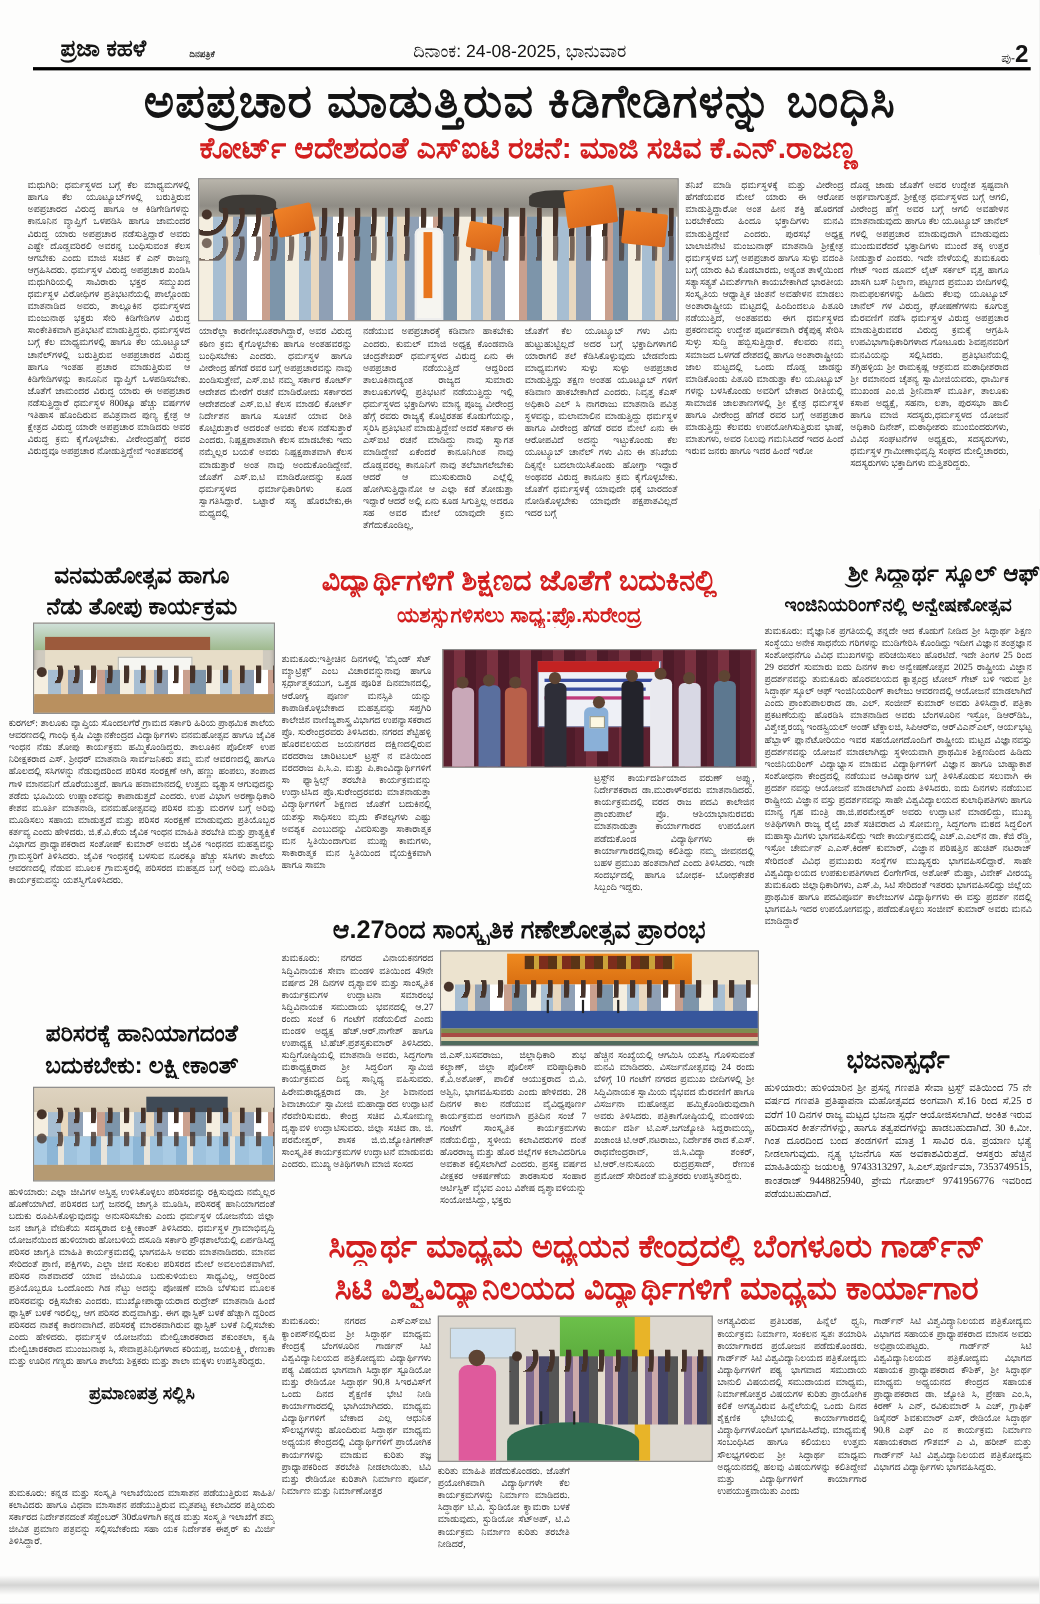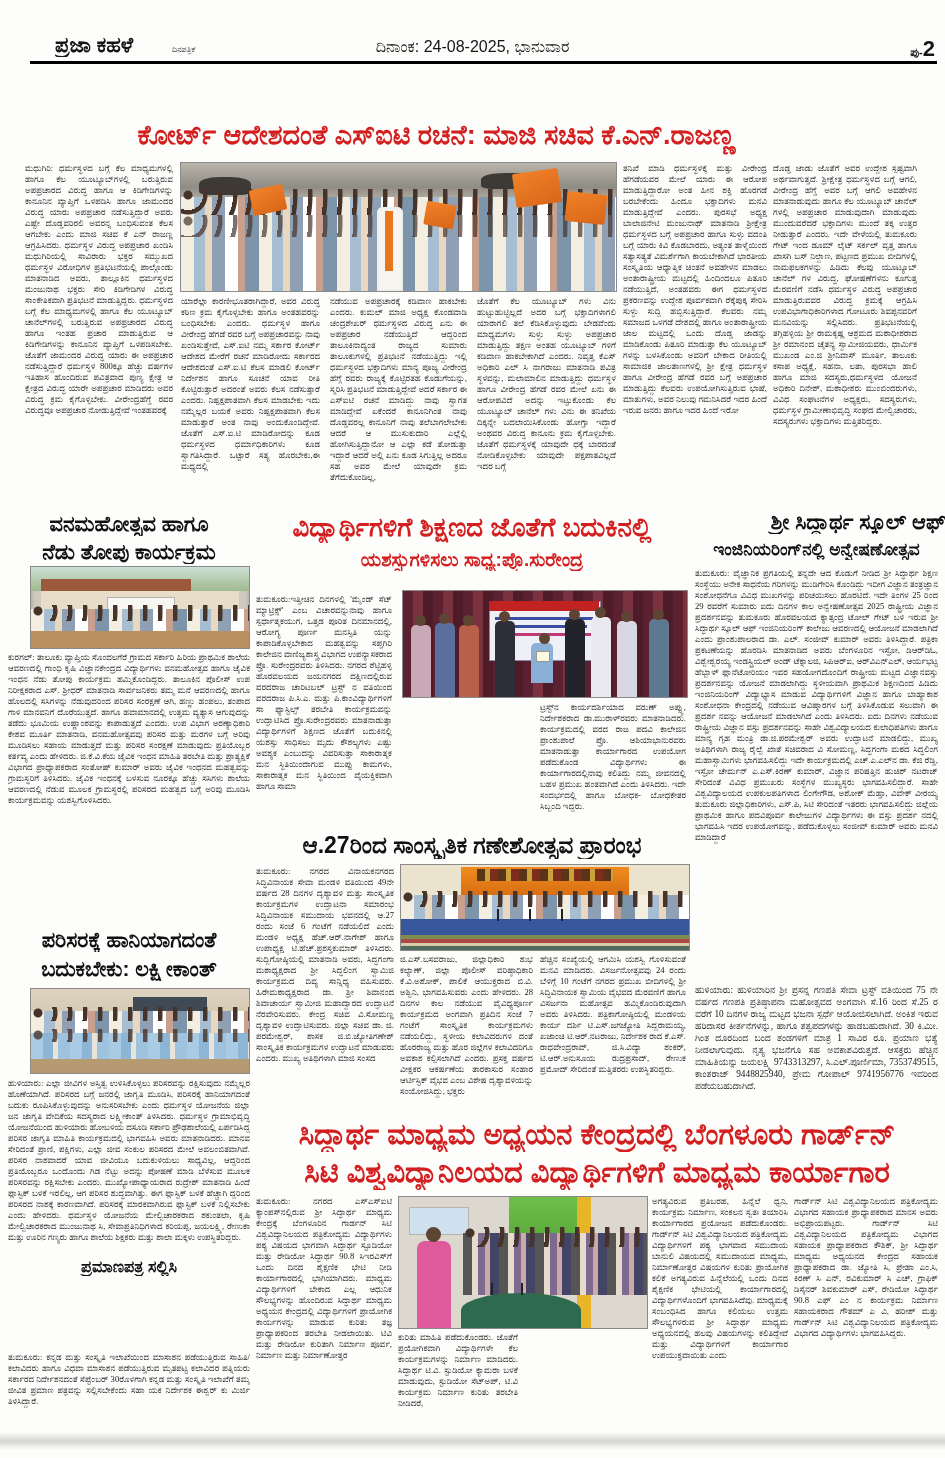--- a/index.html
+++ b/index.html
@@ -1,24 +1,24 @@
 <!DOCTYPE html>
 <html><head>
 <meta charset="utf-8">
 <style>
   html,body{margin:0;padding:0;background:#e9e9e9;}
   #page{position:relative;width:945px;height:1458px;background:#fdfdfc;margin:0 auto;overflow:hidden;
         font-family:"Liberation Serif", serif;color:#151515;}
   .abs{position:absolute;}
-  .nowrap{white-space:nowrap;overflow:hidden;}
+  .nowrap{white-space:nowrap;overflow:hidden;font-weight:bold;}
   
   .logo{font-family:"Liberation Sans",sans-serif;font-weight:bold;font-size:21px;}
   .tagline{font-size:8px;color:#333;}
   .dateline{font-family:"Liberation Sans",sans-serif;font-weight:normal;font-size:16px;}
-  .pageno{font-family:"Liberation Sans",sans-serif;font-weight:bold;font-size:11px;}
+  .pageno{font-family:"Liberation Sans",sans-serif;font-weight:normal;font-size:11px;}
   .pageno b{font-size:22px;}
   .rule{background:#000;}
   
   .h-main{font-family:"Liberation Sans",sans-serif;font-weight:bold;font-size:42px;text-align:center;letter-spacing:1px;}
   .h-sub-red{font-family:"Liberation Sans",sans-serif;font-weight:bold;font-size:27px;text-align:center;color:#d31f1f;}
   .h-sec{font-family:"Liberation Sans",sans-serif;font-weight:bold;text-align:center;color:#111;}
   .h-red{font-family:"Liberation Sans",sans-serif;font-weight:bold;text-align:center;color:#d31f1f;}
   
   .col{font-size:8.6px;line-height:11px;text-align:justify;overflow:hidden;word-break:break-word;}
   
@@ -68,21 +68,22 @@
 <div id="page">
 
   <div class="abs logo nowrap" style="left:55px;top:33px;width:160px;">ಪ್ರಜಾ ಕಹಳೆ</div>
   <div class="abs tagline nowrap" style="left:172px;top:45px;width:70px;">ದಿನಪತ್ರಿಕೆ</div>
   <div class="abs dateline nowrap" style="left:300px;top:38px;width:345px;text-align:center;">ದಿನಾಂಕ: 24-08-2025, ಭಾನುವಾರ</div>
   <div class="abs pageno nowrap" style="right:10px;top:36px;">
     <span>ಪು-</span><b>2</b>
   </div>
   <div class="abs rule" style="left:30px;top:61px;width:907px;height:3px;"></div>
 
-  <div class="abs h-sub-red nowrap" style="left:0;top:120px;width:873px;height:40px;">ಕೋರ್ಟ್ ಆದೇಶದಂತೆ ಎಸ್‌ಐಟಿ ರಚನೆ: ಮಾಜಿ ಸಚಿವ ಕೆ.ಎನ್.ರಾಜಣ್ಣ</div>
+  <div class="abs h-main nowrap" style="left:0;top:68px;width:945px;height:52px;">ಅಪಪ್ರಚಾರ ಮಾಡುತ್ತಿರುವ ಕಿಡಿಗೇಡಿಗಳನ್ನು ಬಂಧಿಸಿ</div>
+  <div class="abs h-sub-red nowrap" style="left:0;top:120px;width:873px;height:40px;padding-left:44px;">ಕೋರ್ಟ್ ಆದೇಶದಂತೆ ಎಸ್‌ಐಟಿ ರಚನೆ: ಮಾಜಿ ಸಚಿವ ಕೆ.ಎನ್.ರಾಜಣ್ಣ</div>
 
   <div class="abs photo" style="left:180px;top:162px;width:435px;height:128px;" title="ಧರ್ಮಸ್ಥಳ ಪರ ಪ್ರತಿಭಟನೆ - ಕೇಸರಿ ಧ್ವಜ ಹಿಡಿದ ಭಕ್ತರ ಗುಂಪು">
     <div class="ph1-street"></div>
     <div class="ph1-bike" style="left:18px;top:14px;width:52px;height:18px;"></div>
     <div class="ph1-bike" style="left:300px;top:10px;width:60px;height:16px;"></div>
     <div class="crowdband" style="left:0;top:34px;right:0;bottom:0;"></div>
     <div class="heads" style="left:0;top:26px;right:0;height:26px;"></div>
     <div class="heads" style="left:0;top:52px;right:0;height:22px;opacity:.7;"></div>
     <div class="flag" style="left:333px;top:8px;width:46px;height:34px;transform:rotate(-8deg);"></div>
     <div class="flag" style="left:385px;top:30px;width:40px;height:30px;transform:rotate(6deg);"></div>
@@ -158,20 +159,21 @@
     <div class="mic" style="left:160px;top:44px;height:12px;"></div>
     <div class="ph4-cloth" style="left:0;top:70px;right:0;height:15px;"></div>
   </div>
   <div class="abs col" style="left:400px;top:954px;width:133px;height:158px;">ಜಿ.ಎಸ್.ಬಸವರಾಜು, ಜಿಲ್ಲಾಧಿಕಾರಿ ಶುಭ ಕಲ್ಯಾಣ್, ಜಿಲ್ಲಾ ಪೊಲೀಸ್ ವರಿಷ್ಠಾಧಿಕಾರಿ ಕೆ.ವಿ.ಅಶೋಕ್, ಪಾಲಿಕೆ ಆಯುಕ್ತರಾದ ಬಿ.ವಿ. ಅಶ್ವಿನಿ, ಭಾಗವಹಿಸುವರು ಎಂದು ಹೇಳಿದರು. 28 ದಿನಗಳ ಕಾಲ ನಡೆಯುವ ವೈವಿಧ್ಯಪೂರ್ಣ ಕಾರ್ಯಕ್ರಮದ ಅಂಗವಾಗಿ ಪ್ರತಿದಿನ ಸಂಜೆ 7 ಗಂಟೆಗೆ ಸಾಂಸ್ಕೃತಿಕ ಕಾರ್ಯಕ್ರಮಗಳು ನಡೆಯಲಿದ್ದು, ಸ್ಥಳೀಯ ಕಲಾವಿದರುಗಳಿ ದಂತೆ ಹೊರರಾಜ್ಯ ಮತ್ತು ಹೊರ ಜಿಲ್ಲೆಗಳ ಕಲಾವಿದರಿಗೂ ಅವಕಾಶ ಕಲ್ಪಿಸಲಾಗಿದೆ ಎಂದರು. ಪ್ರಸಕ್ತ ವರ್ಷದ ವೀಕ್ಷಕರ ಆಕರ್ಷಣೆಯ ತಾರಕಾಸುರ ಸಂಹಾರ ಆರ್ಟಿಸ್ಟಿಕ್ ವೈಭವ ಎಂಬ ವಿಶೇಷ ದೃಶ್ಯಾವಳಿಯನ್ನು ಸಂಯೋಜಿಸಿದ್ದು, ಭಕ್ತರು</div>
   <div class="abs col" style="left:540px;top:954px;width:146px;height:158px;">ಹೆಚ್ಚಿನ ಸಂಖ್ಯೆಯಲ್ಲಿ ಆಗಮಿಸಿ ಯಶಸ್ವಿ ಗೊಳಿಸುವಂತೆ ಮನವಿ ಮಾಡಿದರು. ವಿಸರ್ಜನೋತ್ಸವವು 24 ರಂದು ಬೆಳಿಗ್ಗೆ 10 ಗಂಟೆಗೆ ನಗರದ ಪ್ರಮುಖ ಬೀದಿಗಳಲ್ಲಿ ಶ್ರೀ ಸಿದ್ಧಿವಿನಾಯಕ ಸ್ವಾಮಿಯ ವೈಭವದ ಮೆರವಣಿಗೆ ಹಾಗೂ ವಿಸರ್ಜನಾ ಮಹೋತ್ಸವ ಹಮ್ಮಿಕೊಂಡಿರುವುದಾಗಿ ಅವರು ತಿಳಿಸಿದರು. ಪತ್ರಿಕಾಗೋಷ್ಠಿಯಲ್ಲಿ ಮಂಡಳಿಯ ಕಾರ್ಯ ದರ್ಶಿ ಟಿ.ಎಸ್.ಜಗಜ್ಯೋತಿ ಸಿದ್ದರಾಮಯ್ಯ, ಖಜಾಂಚಿ ಟಿ.ಆರ್.ನಟರಾಜು, ನಿರ್ದೇಶಕ ರಾದ ಕೆ.ಎಸ್. ರಾಧವೇಂದ್ರರಾವ್, ಜಿ.ಸಿ.ವಿದ್ಯಾ ಶಂಕರ್, ಟಿ.ಆರ್.ಅನುಸೂಯ ರುದ್ರಪ್ರಸಾದ್, ರೇಣುಕ ಪ್ರಮೋದ್ ಸೇರಿದಂತೆ ಮತ್ತಿತರರು ಉಪಸ್ಥಿತರಿದ್ದರು.</div>
 
   <div class="abs h-sec nowrap" style="left:737px;top:510px;width:243px;font-size:21px;">ಶ್ರೀ ಸಿದ್ಧಾರ್ಥ ಸ್ಕೂಲ್ ಆಫ್</div>
   <div class="abs h-sec nowrap" style="left:695px;top:540px;width:243px;font-size:17px;">ಇಂಜಿನಿಯರಿಂಗ್‌ನಲ್ಲಿ ಅನ್ವೇಷಣೋತ್ಸವ</div>
   <div class="abs col" style="left:695px;top:568px;width:243px;height:380px;">ತುಮಕೂರು: ವೈಜ್ಞಾನಿಕ ಪ್ರಗತಿಯಲ್ಲಿ ತನ್ನದೇ ಆದ ಕೊಡುಗೆ ನೀಡಿದ ಶ್ರೀ ಸಿದ್ಧಾರ್ಥ ಶಿಕ್ಷಣ ಸಂಸ್ಥೆಯು ಅನೇಕ ಸಾಧನೆಯ ಗರಿಗಳನ್ನು ಮುಡಿಗೇರಿಸಿ ಕೊಂಡಿದ್ದು ಇದೀಗ ವಿಜ್ಞಾನ ತಂತ್ರಜ್ಞಾನ ಸಂಶೋಧನೆಗೂ ವಿವಿಧ ಮುಖಗಳನ್ನು ಪರಿಚಯಿಸಲು ಹೊರಟಿದೆ. ಇದೇ ತಿಂಗಳ 25 ರಿಂದ 29 ರವರೆಗೆ ಸುಮಾರು ಐದು ದಿನಗಳ ಕಾಲ ಅನ್ವೇಷಣೋತ್ಸವ 2025 ರಾಷ್ಟ್ರೀಯ ವಿಜ್ಞಾನ ಪ್ರದರ್ಶನವನ್ನು ತುಮಕೂರು ಹೊರವಲಯದ ಕ್ಯಾತ್ಸಂದ್ರ ಟೋಲ್ ಗೇಟ್ ಬಳಿ ಇರುವ ಶ್ರೀ ಸಿದ್ಧಾರ್ಥ ಸ್ಕೂಲ್ ಆಫ್ ಇಂಜಿನಿಯರಿಂಗ್ ಕಾಲೇಜು ಆವರಣದಲ್ಲಿ ಆಯೋಜನೆ ಮಾಡಲಾಗಿದೆ ಎಂದು ಪ್ರಾಂಶುಪಾಲರಾದ ಡಾ. ಎಲ್. ಸಂಜೀವ್ ಕುಮಾರ್ ಅವರು ತಿಳಿಸಿದ್ದಾರೆ. ಪತ್ರಿಕಾ ಪ್ರಕಟಣೆಯನ್ನು ಹೊರಡಿಸಿ ಮಾತನಾಡಿದ ಅವರು ಬೆಂಗಳೂರಿನ ಇಸ್ರೋ, ಡಿಆರ್‌ಡಿಓ, ವಿಶ್ವೇಶ್ವರಯ್ಯ ಇಂಡಸ್ಟ್ರಿಯಲ್ ಅಂಡ್ ಟೆಕ್ನಾಲಜಿ, ಸಿಪಿಆರ್‌ಐ, ಆರ್‌ವಿಎನ್‌ಎಲ್, ಆರ್ಯಭಟ್ಟ ಹೆಬ್ಬಾಳ್ ಪ್ಲಾನೆಟೋರಿಯಂ ಇವರ ಸಹಯೋಗದೊಂದಿಗೆ ರಾಷ್ಟ್ರೀಯ ಮಟ್ಟದ ವಿಜ್ಞಾನವಸ್ತು ಪ್ರದರ್ಶನವನ್ನು ಯೋಜನೆ ಮಾಡಲಾಗಿದ್ದು ಸ್ಥಳೀಯವಾಗಿ ಪ್ರಾಥಮಿಕ ಶಿಕ್ಷಣದಿಂದ ಹಿಡಿದು ಇಂಜಿನಿಯರಿಂಗ್ ವಿದ್ಯಾಭ್ಯಾಸ ಮಾಡುವ ವಿದ್ಯಾರ್ಥಿಗಳಿಗೆ ವಿಜ್ಞಾನ ಹಾಗೂ ಬಾಹ್ಯಾಕಾಶ ಸಂಶೋಧನಾ ಕೇಂದ್ರದಲ್ಲಿ ನಡೆಯುವ ಆವಿಷ್ಕಾರಗಳ ಬಗ್ಗೆ ತಿಳಿಸಿಕೊಡುವ ಸಲುವಾಗಿ ಈ ಪ್ರದರ್ಶ ನವನ್ನು ಆಯೋಜನೆ ಮಾಡಲಾಗಿದೆ ಎಂದು ತಿಳಿಸಿದರು. ಐದು ದಿನಗಳು ನಡೆಯುವ ರಾಷ್ಟ್ರೀಯ ವಿಜ್ಞಾನ ವಸ್ತು ಪ್ರದರ್ಶನವನ್ನು ಸಾಹೇ ವಿಶ್ವವಿದ್ಯಾಲಯದ ಕುಲಾಧಿಪತಿಗಳು ಹಾಗೂ ಮಾನ್ಯ ಗೃಹ ಮಂತ್ರಿ ಡಾ.ಜಿ.ಪರಮೇಶ್ವರ್ ಅವರು ಉದ್ಘಾಟನೆ ಮಾಡಲಿದ್ದು, ಮುಖ್ಯ ಅತಿಥಿಗಳಾಗಿ ರಾಜ್ಯ ರೈಲ್ವೆ ಖಾತೆ ಸಚಿವರಾದ ವಿ ಸೋಮಣ್ಣ, ಸಿದ್ಧಗಂಗಾ ಮಠದ ಸಿದ್ಧಲಿಂಗ ಮಹಾಸ್ವಾಮಿಗಳು ಭಾಗವಹಿಸಲಿದ್ದು ಇದೇ ಕಾರ್ಯಕ್ರಮದಲ್ಲಿ ಎಚ್.ಎ.ಎಲ್‌ನ ಡಾ. ಕೆಜಿ ರೆಡ್ಡಿ, ಇಸ್ರೋ ಚೇರ್ಮನ್ ಎ.ಎಸ್.ಕಿರಣ್ ಕುಮಾರ್, ವಿಜ್ಞಾನ ಪರಿಷತ್ತಿನ ಹುಚಿಶ್ ನಟರಾಜ್ ಸೇರಿದಂತೆ ವಿವಿಧ ಪ್ರಮುಖರು ಸಂಸ್ಥೆಗಳ ಮುಖ್ಯಸ್ಥರು ಭಾಗವಹಿಸಲಿದ್ದಾರೆ. ಸಾಹೇ ವಿಶ್ವವಿದ್ಯಾಲಯದ ಉಪಕುಲಪತಿಗಳಾದ ಲಿಂಗೇಗೌಡ, ಅಶೋಕ್ ಮೆಹ್ತಾ, ವಿವೇಕ್ ವೀರಯ್ಯ ತುಮಕೂರು ಜಿಲ್ಲಾಧಿಕಾರಿಗಳು, ಎಸ್.ಪಿ, ಸಿಟಿ ಸೇರಿದಂತೆ ಇತರರು ಭಾಗವಹಿಸಲಿದ್ದು ಜಿಲ್ಲೆಯ ಪ್ರಾಥಮಿಕ ಹಾಗೂ ಪದವಿಪೂರ್ವ ಕಾಲೇಜುಗಳ ವಿದ್ಯಾರ್ಥಿಗಳು ಈ ವಸ್ತು ಪ್ರದರ್ಶ ನದಲ್ಲಿ ಭಾಗವಹಿಸಿ ಇದರ ಉಪಯೋಗವನ್ನು, ಪಡೆದುಕೊಳ್ಳಲು ಸಂಜೀವ್ ಕುಮಾರ್ ಅವರು ಮನವಿ ಮಾಡಿದ್ದಾರೆ</div>
 
+  <div class="abs h-sec nowrap" style="left:695px;top:950px;width:243px;font-size:23px;">ಭಜನಾಸ್ಪರ್ಧೆ</div>
   <div class="abs col" style="left:695px;top:984px;width:243px;height:128px;font-size:9.3px;line-height:12px;">ಹುಳಿಯಾರು: ಹುಳಿಯಾರಿನ ಶ್ರೀ ಪ್ರಸನ್ನ ಗಣಪತಿ ಸೇವಾ ಟ್ರಸ್ಟ್ ವತಿಯಿಂದ 75 ನೇ ವರ್ಷದ ಗಣಪತಿ ಪ್ರತಿಷ್ಠಾಪನಾ ಮಹೋತ್ಸವದ ಅಂಗವಾಗಿ ಸೆ.16 ರಿಂದ ಸೆ.25 ರ ವರೆಗೆ 10 ದಿನಗಳ ರಾಜ್ಯ ಮಟ್ಟದ ಭಜನಾ ಸ್ಪರ್ಧೆ ಆಯೋಜಿಸಲಾಗಿದೆ. ಅಂಕಿತ ಇರುವ ಹರಿದಾಸರ ಕೀರ್ತನೆಗಳನ್ನು, ಹಾಗೂ ತತ್ವಪದಗಳನ್ನು ಹಾಡಬಹುದಾಗಿದೆ. 30 ಕಿ.ಮೀ. ಗಿಂತ ದೂರದಿಂದ ಬಂದ ತಂಡಗಳಿಗೆ ಮಾತ್ರ 1 ಸಾವಿರ ರೂ. ಪ್ರಯಾಣ ಭತ್ಯೆ ನೀಡಲಾಗುವುದು. ನೃತ್ಯ ಭಜನೆಗೂ ಸಹ ಅವಕಾಶವಿರುತ್ತದೆ. ಆಸಕ್ತರು ಹೆಚ್ಚಿನ ಮಾಹಿತಿಯನ್ನು ಜಯಲಕ್ಷ್ಮಿ 9743313297, ಸಿ.ಎಲ್.ಪೂರ್ಣಿಮಾ, 7353749515, ಕಾಂತರಾಜ್ 9448825940, ಪ್ರೇಮ ಗೋಪಾಲ್ 9741956776 ಇವರಿಂದ ಪಡೆಯಬಹುದಾಗಿದೆ.</div>
 
   <div class="abs h-sec nowrap" style="left:8px;top:928px;width:242px;font-size:21px;">ಪರಿಸರಕ್ಕೆ ಹಾನಿಯಾಗದಂತೆ</div>
   <div class="abs h-sec nowrap" style="left:8px;top:957px;width:242px;font-size:21px;">ಬದುಕಬೇಕು: ಲಕ್ಷ್ಮೀಕಾಂತ್</div>
   <div class="abs photo" style="left:30px;top:988px;width:218px;height:84px;" title="ಶಾಲಾ ಸಭಾಂಗಣದಲ್ಲಿ ನೀಲಿ ಸಮವಸ್ತ್ರದ ಮಕ್ಕಳು ಮತ್ತು ಶಿಕ್ಷಕರು">
     <div class="ph5-wall"></div>
     <div class="ph5-banner" style="left:102px;top:8px;width:74px;height:18px;"></div>
     <div class="crowdband" style="left:0;top:22px;right:0;height:22px;"></div>
     <div class="heads" style="left:0;top:18px;right:0;height:14px;"></div>
     <div class="ph5-kids" style="left:0;top:44px;right:0;height:26px;"></div>

